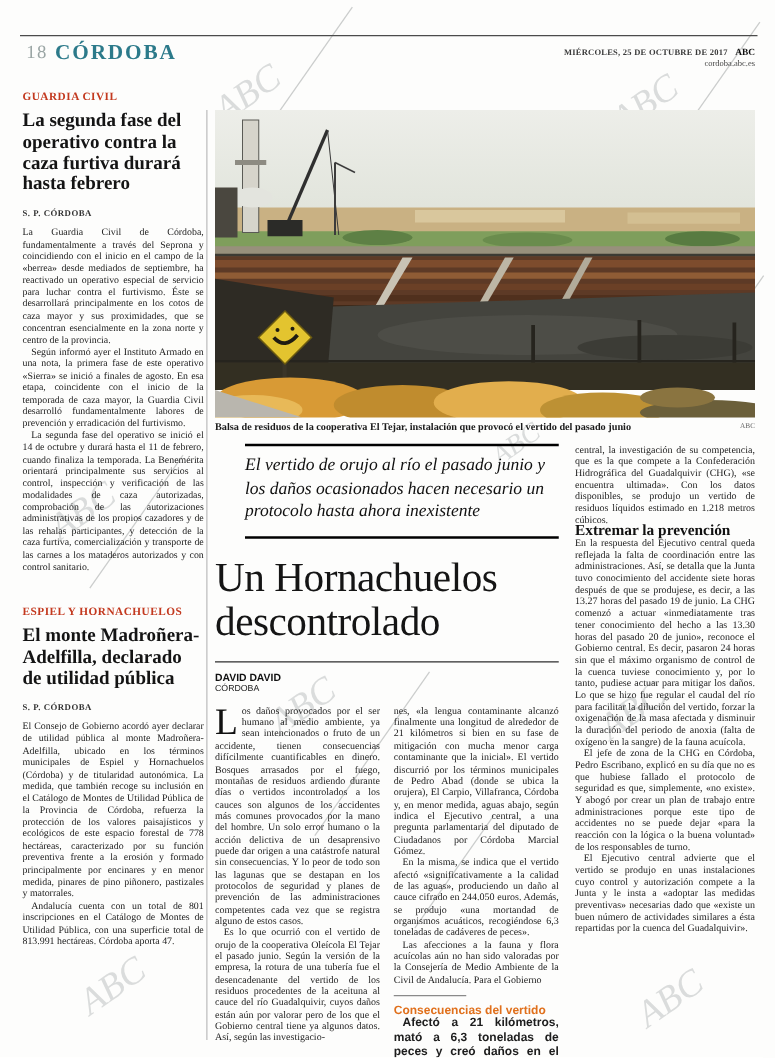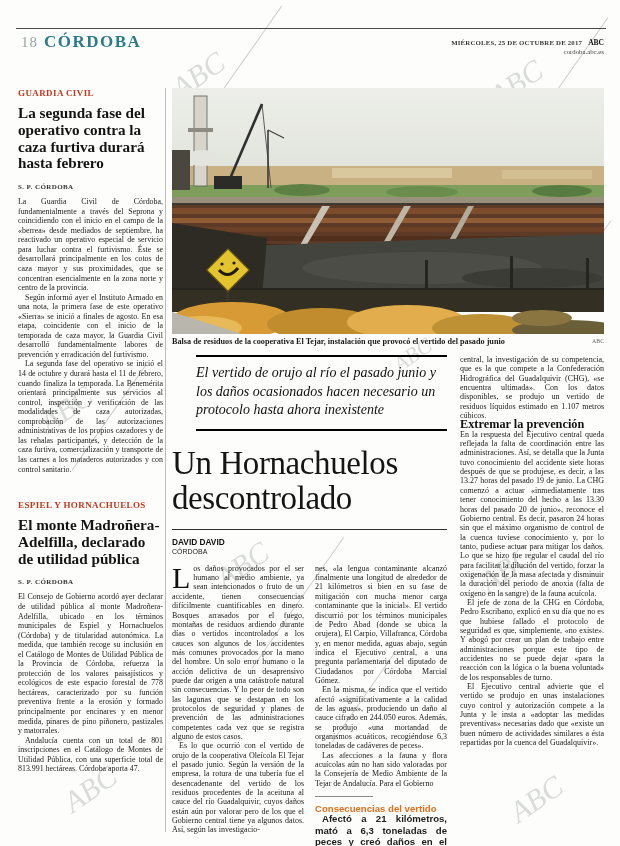--- a/index.html
+++ b/index.html
@@ -13,21 +13,21 @@
   .header-right{position:absolute;right:16px;top:35px;text-align:right;line-height:9px;}
   .date-line{font-size:6.8px;font-weight:bold;color:#3a3a3a;letter-spacing:.2px;}
   .brand{font-size:7.5px;font-weight:bold;color:#111;margin-left:6px;}
   .site{font-size:6.8px;color:#444;}
   
   .wm{position:absolute;font-style:italic;font-size:30px;color:rgba(140,145,145,.30);
       transform:rotate(-35deg);pointer-events:none;font-family:"Liberation Serif",serif;}
   .slash{position:absolute;height:1.4px;background:rgba(120,125,125,.38);transform:rotate(-55deg);
          transform-origin:left center;pointer-events:none;}
   
-  .sidebar{position:absolute;left:18px;top:88px;width:145px;}
+  .sidebar{position:absolute;left:18px;top:72px;width:145px;}
   .divider-v{position:absolute;left:165px;top:88px;height:744px;width:1px;background:#bdbdbd;}
   .kicker{font-size:9px;font-weight:bold;color:#c3391f;letter-spacing:.4px;margin:0 0 7px 0;}
   .kicker2{color:#c3391f;}
   .brief-headline{font-size:15.2px;line-height:16.8px;font-weight:bold;color:#141414;margin:0 0 11px 0;}
   .brief-byline{font-size:7px;font-weight:bold;color:#333;letter-spacing:.4px;margin:0 0 6px 0;}
   .brief-body p{margin:0;font-size:7.9px;line-height:9.55px;text-align:justify;}
   .brief-body p + p{text-indent:7px;}
   .brief + .brief{margin-top:26px;}
   
   .main{position:absolute;left:172px;top:88px;width:432px;}
@@ -204,31 +204,31 @@
           <span class="byline-place">CÓRDOBA</span>
         </div>
         <div class="body-cols">
           <div class="bcol">
             <p><span class="dropcap">L</span><span>os daños provocados por el ser humano al medio ambiente, ya sean intencionados o fruto de un accidente, tienen consecuencias difícilmente cuantificables en dinero. Bosques arrasados por el fuego, montañas de residuos ardiendo durante días o vertidos incontrolados a los cauces son algunos de los accidentes más comunes provocados por la mano del hombre. Un solo error humano o la acción delictiva de un desaprensivo puede dar origen a una catástrofe natural sin consecuencias. Y lo peor de todo son las lagunas que se destapan en los protocolos de seguridad y planes de prevención de las administraciones competentes cada vez que se registra alguno de estos casos.</span></p>
             <p>Es lo que ocurrió con el vertido de orujo de la cooperativa Oleícola El Tejar el pasado junio. Según la versión de la empresa, la rotura de una tubería fue el desencadenante del vertido de los residuos procedentes de la aceituna al cauce del río Guadalquivir, cuyos daños están aún por valorar pero de los que el Gobierno central tiene ya algunos datos. Así, según las investigacio-</p>
           </div>
           <div class="bcol">
             <p>nes, «la lengua contaminante alcanzó finalmente una longitud de alrededor de 21 kilómetros si bien en su fase de mitigación con mucha menor carga contaminante que la inicial». El vertido discurrió por los términos municipales de Pedro Abad (donde se ubica la orujera), El Carpio, Villafranca, Córdoba y, en menor medida, aguas abajo, según indica el Ejecutivo central, a una pregunta parlamentaria del diputado de Ciudadanos por Córdoba Marcial Gómez.</p>
             <p>En la misma, se indica que el vertido afectó «significativamente a la calidad de las aguas», produciendo un daño al cauce cifrado en 244.050 euros. Además, se produjo «una mortandad de organismos acuáticos, recogiéndose 6,3 toneladas de cadáveres de peces».</p>
-            <p>Las afecciones a la fauna y flora acuícolas aún no han sido valoradas por la Consejería de Medio Ambiente de la Tejar de Andalucía. Para el Gobierno</p>
+            <p>Las afecciones a la fauna y flora acuícolas aún no han sido valoradas por la Consejería de Medio Ambiente de la Civil de Andalucía. Para el Gobierno</p>
             <div class="highlight">
               <p class="highlight-title">Consecuencias del vertido</p>
               <p class="highlight-text">Afectó a 21 kilómetros, mató a 6,3 toneladas de peces y creó daños en el cauce por valor de 244.050 euros</p>
             </div>
           </div>
         </div>
       </div>
 
       <div class="col3">
-        <p>central, la investigación de su competencia, que es la que compete a la Confederación Hidrográfica del Guadalquivir (CHG), «se encuentra ultimada». Con los datos disponibles, se produjo un vertido de residuos líquidos estimado en 1.107 metros cúbicos.</p>
+        <p>central, la investigación de su competencia, que es la que compete a la Confederación Hidrográfica del Guadalquivir (CHG), «se encuentra ultimada». Con los datos disponibles, se produjo un vertido de residuos líquidos estimado en 1.218 metros cúbicos.</p>
         <p class="subhead">Extremar la prevención</p>
         <p style="text-indent:0;">En la respuesta del Ejecutivo central queda reflejada la falta de coordinación entre las administraciones. Así, se detalla que la Junta tuvo conocimiento del accidente siete horas después de que se produjese, es decir, a las 13.27 horas del pasado 19 de junio. La CHG comenzó a actuar «inmediatamente tras tener conocimiento del hecho a las 13.30 horas del pasado 20 de junio», reconoce el Gobierno central. Es decir, pasaron 24 horas sin que el máximo organismo de control de la cuenca tuviese conocimiento y, por lo tanto, pudiese actuar para mitigar los daños. Lo que se hizo fue regular el caudal del río para facilitar la dilución del vertido, forzar la oxigenación de la masa afectada y disminuir la duración del periodo de anoxia (falta de oxígeno en la sangre) de la fauna acuícola.</p>
         <p>El jefe de zona de la CHG en Córdoba, Pedro Escribano, explicó en su día que no es que hubiese fallado el protocolo de seguridad es que, simplemente, «no existe». Y abogó por crear un plan de trabajo entre administraciones porque este tipo de accidentes no se puede dejar «para la reacción con la lógica o la buena voluntad» de los responsables de turno.</p>
         <p>El Ejecutivo central advierte que el vertido se produjo en unas instalaciones cuyo control y autorización compete a la Junta y le insta a «adoptar las medidas preventivas» necesarias dado que «existe un buen número de actividades similares a ésta repartidas por la cuenca del Guadalquivir».</p>
       </div>
 
     </div>
   </div>
 
 </div>

